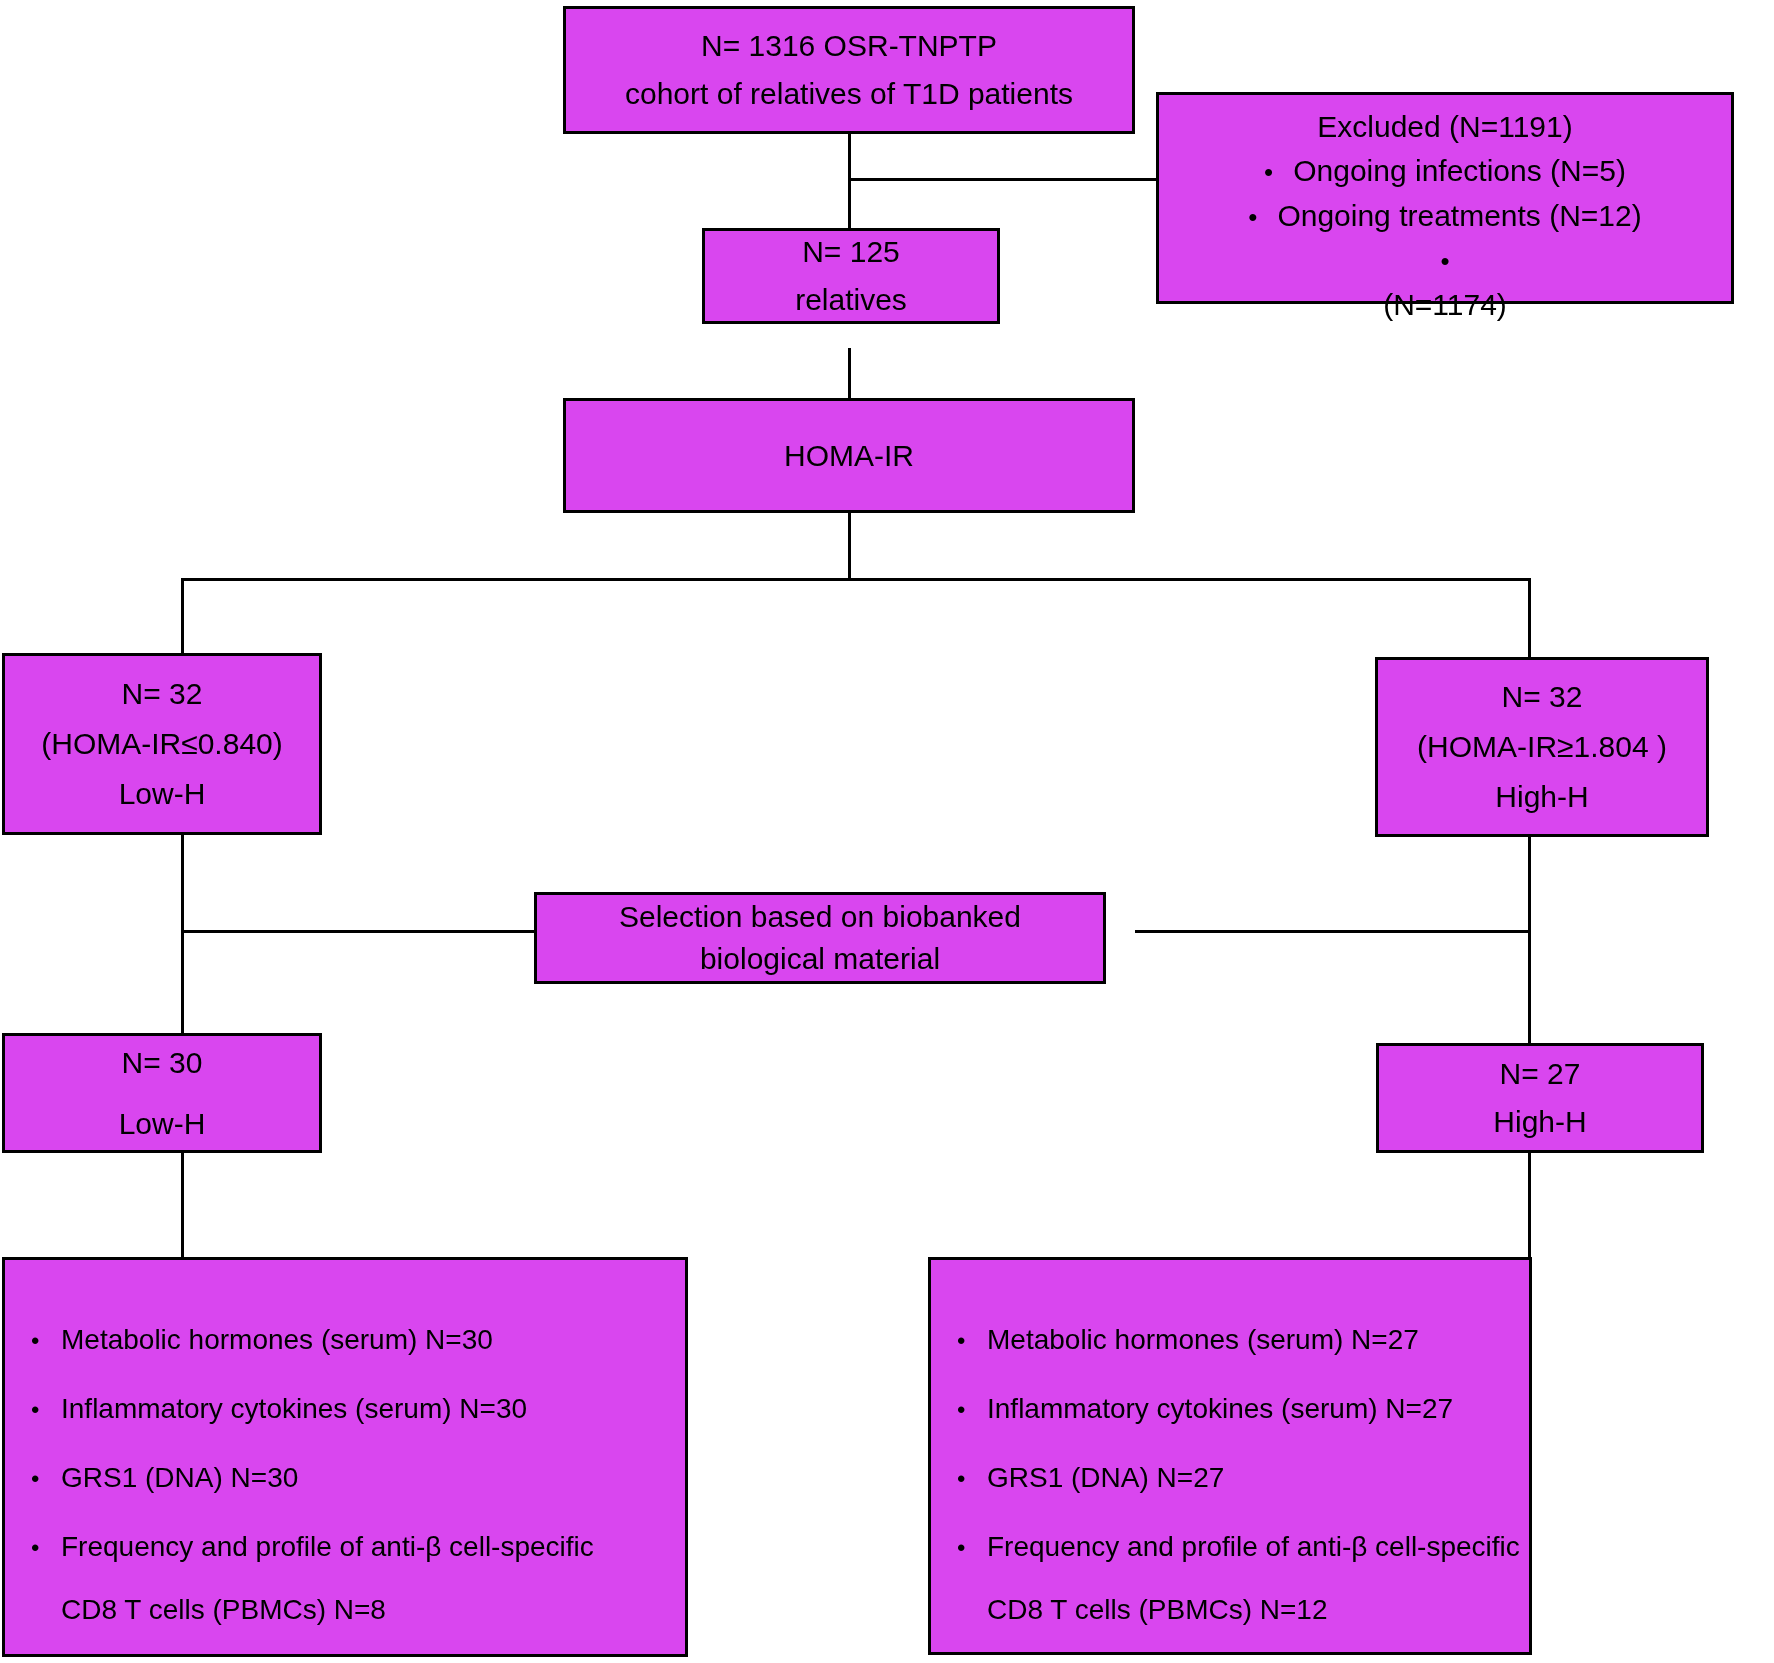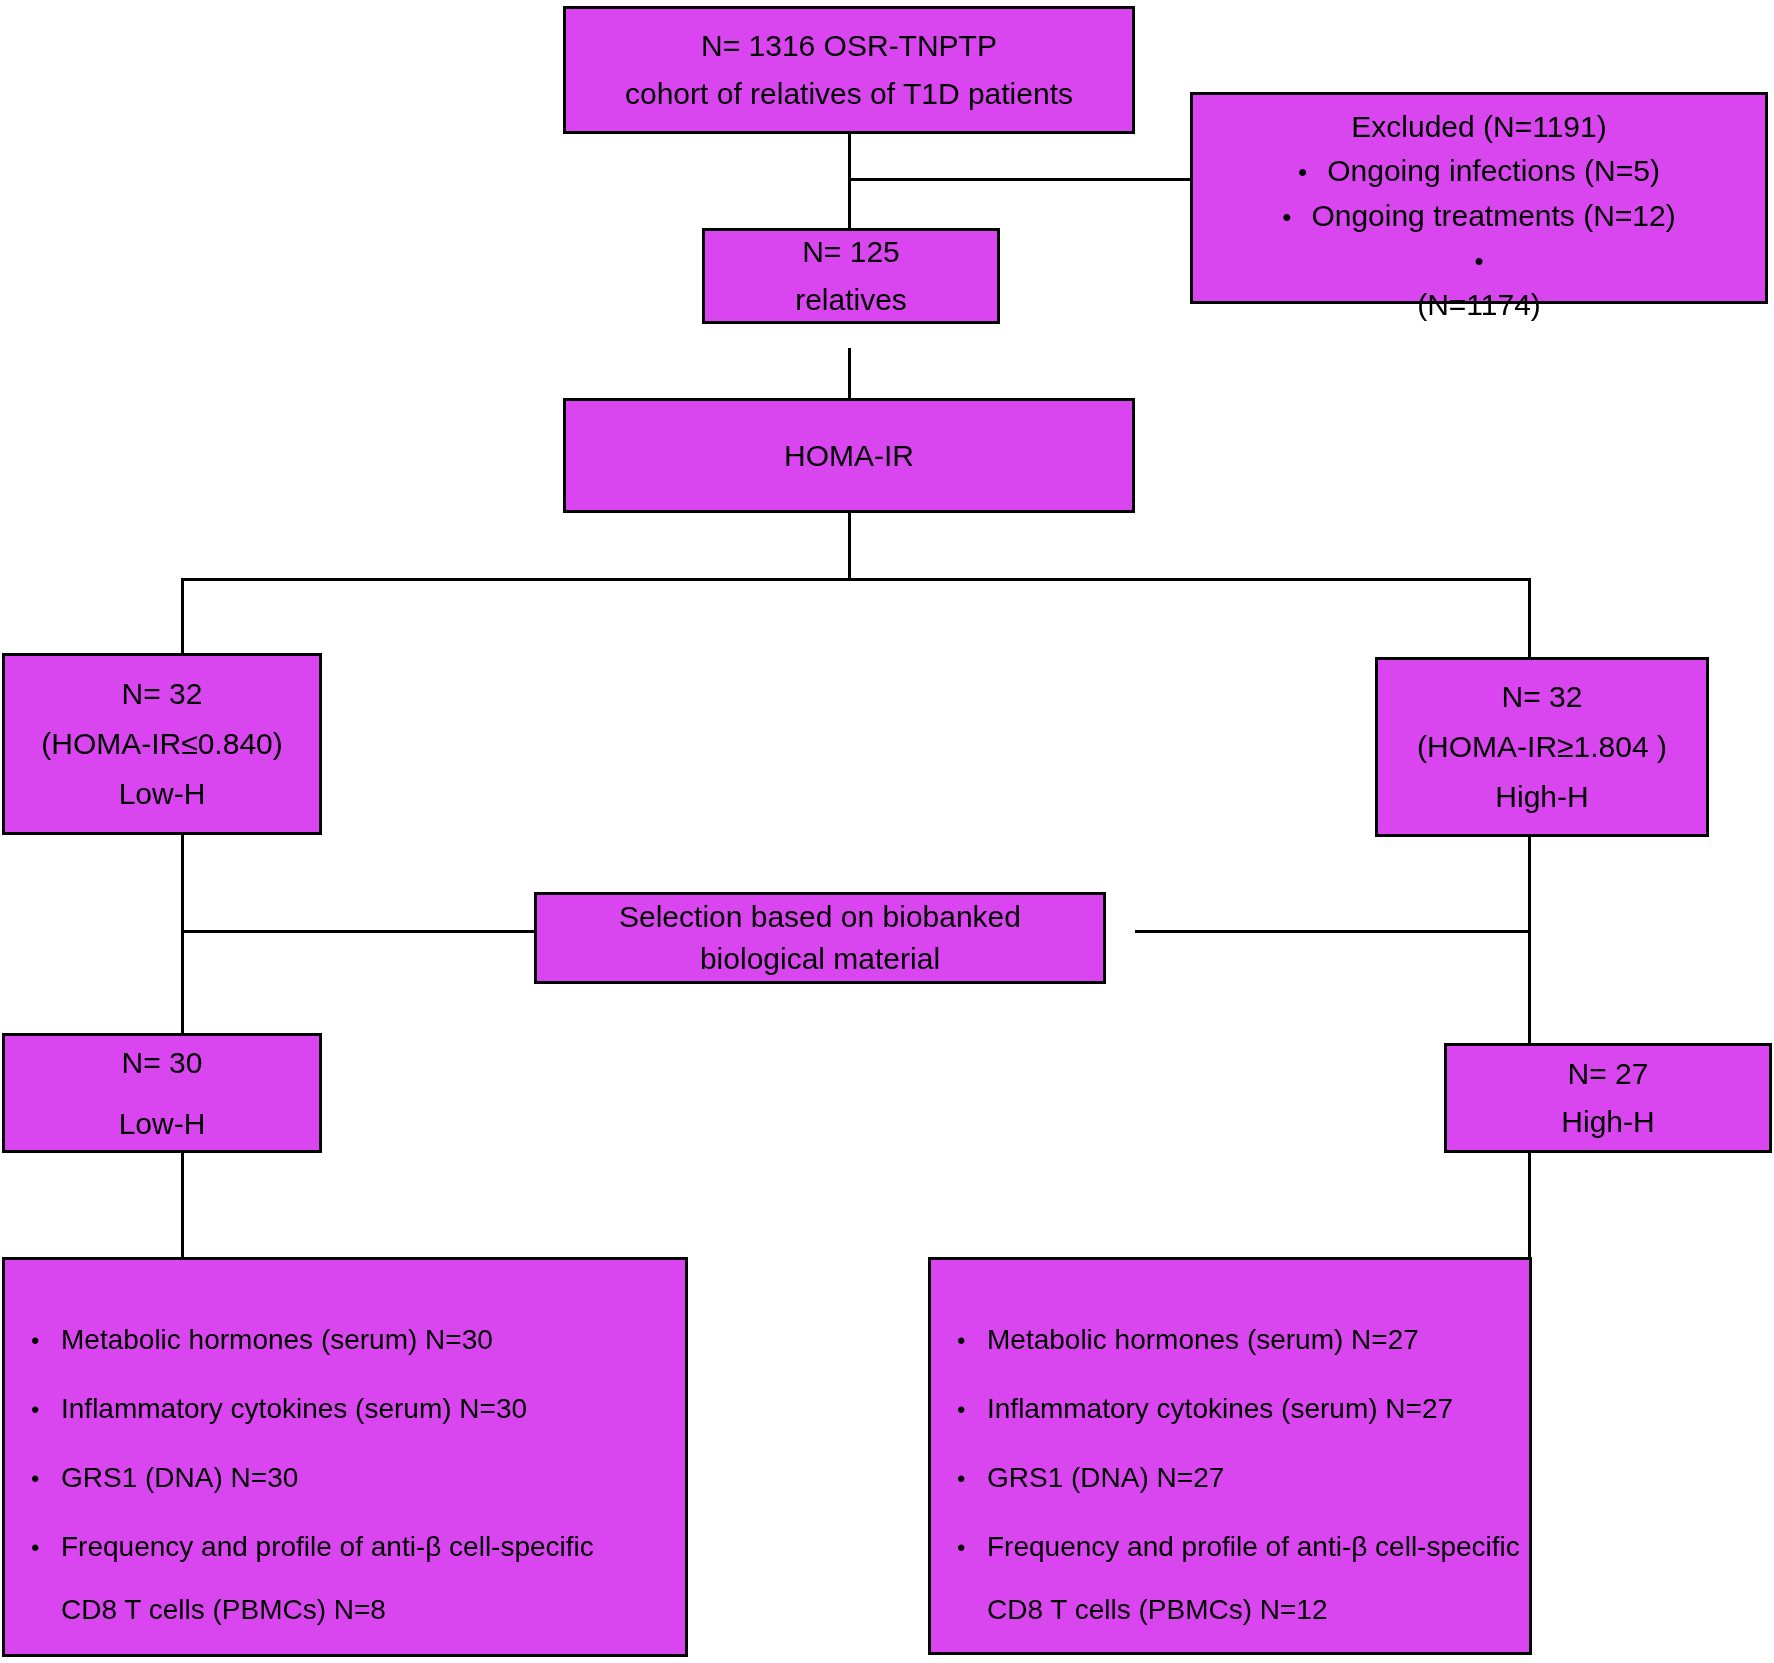--- a/index.html
+++ b/index.html
@@ -89,21 +89,21 @@
   <div class="line" style="left:181px; top:930px; width:384px; height:3px;"></div>
   <div class="line" style="left:1135px; top:930px; width:396px; height:3px;"></div>
   <div class="line" style="left:181px; top:1153px; width:3px; height:106px;"></div>
   <div class="line" style="left:1528px; top:1153px; width:3px; height:106px;"></div>
 
   <div class="box" style="left:563px; top:6px; width:572px; height:128px;">
     <span class="bline">N= 1316 OSR-TNPTP</span>
     <span class="bline">cohort of relatives of T1D patients</span>
   </div>
 
-  <div class="box excluded" style="left:1190px; top:92px; width:578px; height:212px;">
+  <div class="box excluded" style="left:1156px; top:92px; width:578px; height:212px;">
     <span class="bline">Excluded (N=1191)</span>
     <div class="exc-row">
       <span class="bullet">•</span>
       <span>Ongoing infections (N=5)</span>
     </div>
     <div class="exc-row">
       <span class="bullet">•</span>
       <span>Ongoing treatments (N=12)</span>
     </div>
     <div class="exc-row">
@@ -136,21 +136,21 @@
   <div class="box" style="left:534px; top:892px; width:572px; height:92px; line-height:42px;">
     <span class="bline">Selection based on biobanked</span>
     <span class="bline">biological material</span>
   </div>
 
   <div class="box" style="left:2px; top:1033px; width:320px; height:120px;gap:13px;">
     <span class="bline">N= 30</span>
     <span class="bline">Low-H</span>
   </div>
 
-  <div class="box" style="left:1444px; top:1043px; width:328px; height:110px;">
+  <div class="box" style="left:1376px; top:1043px; width:328px; height:110px;">
     <span class="bline">N= 27</span>
     <span class="bline">High-H</span>
   </div>
 
   <div class="box outcomes" style="left:2px; top:1257px; width:686px; height:400px;">
     <div class="o-item">
       <span class="bullet">•</span>
       <span>Metabolic hormones (serum) N=30</span>
     </div>
     <div class="o-item">

